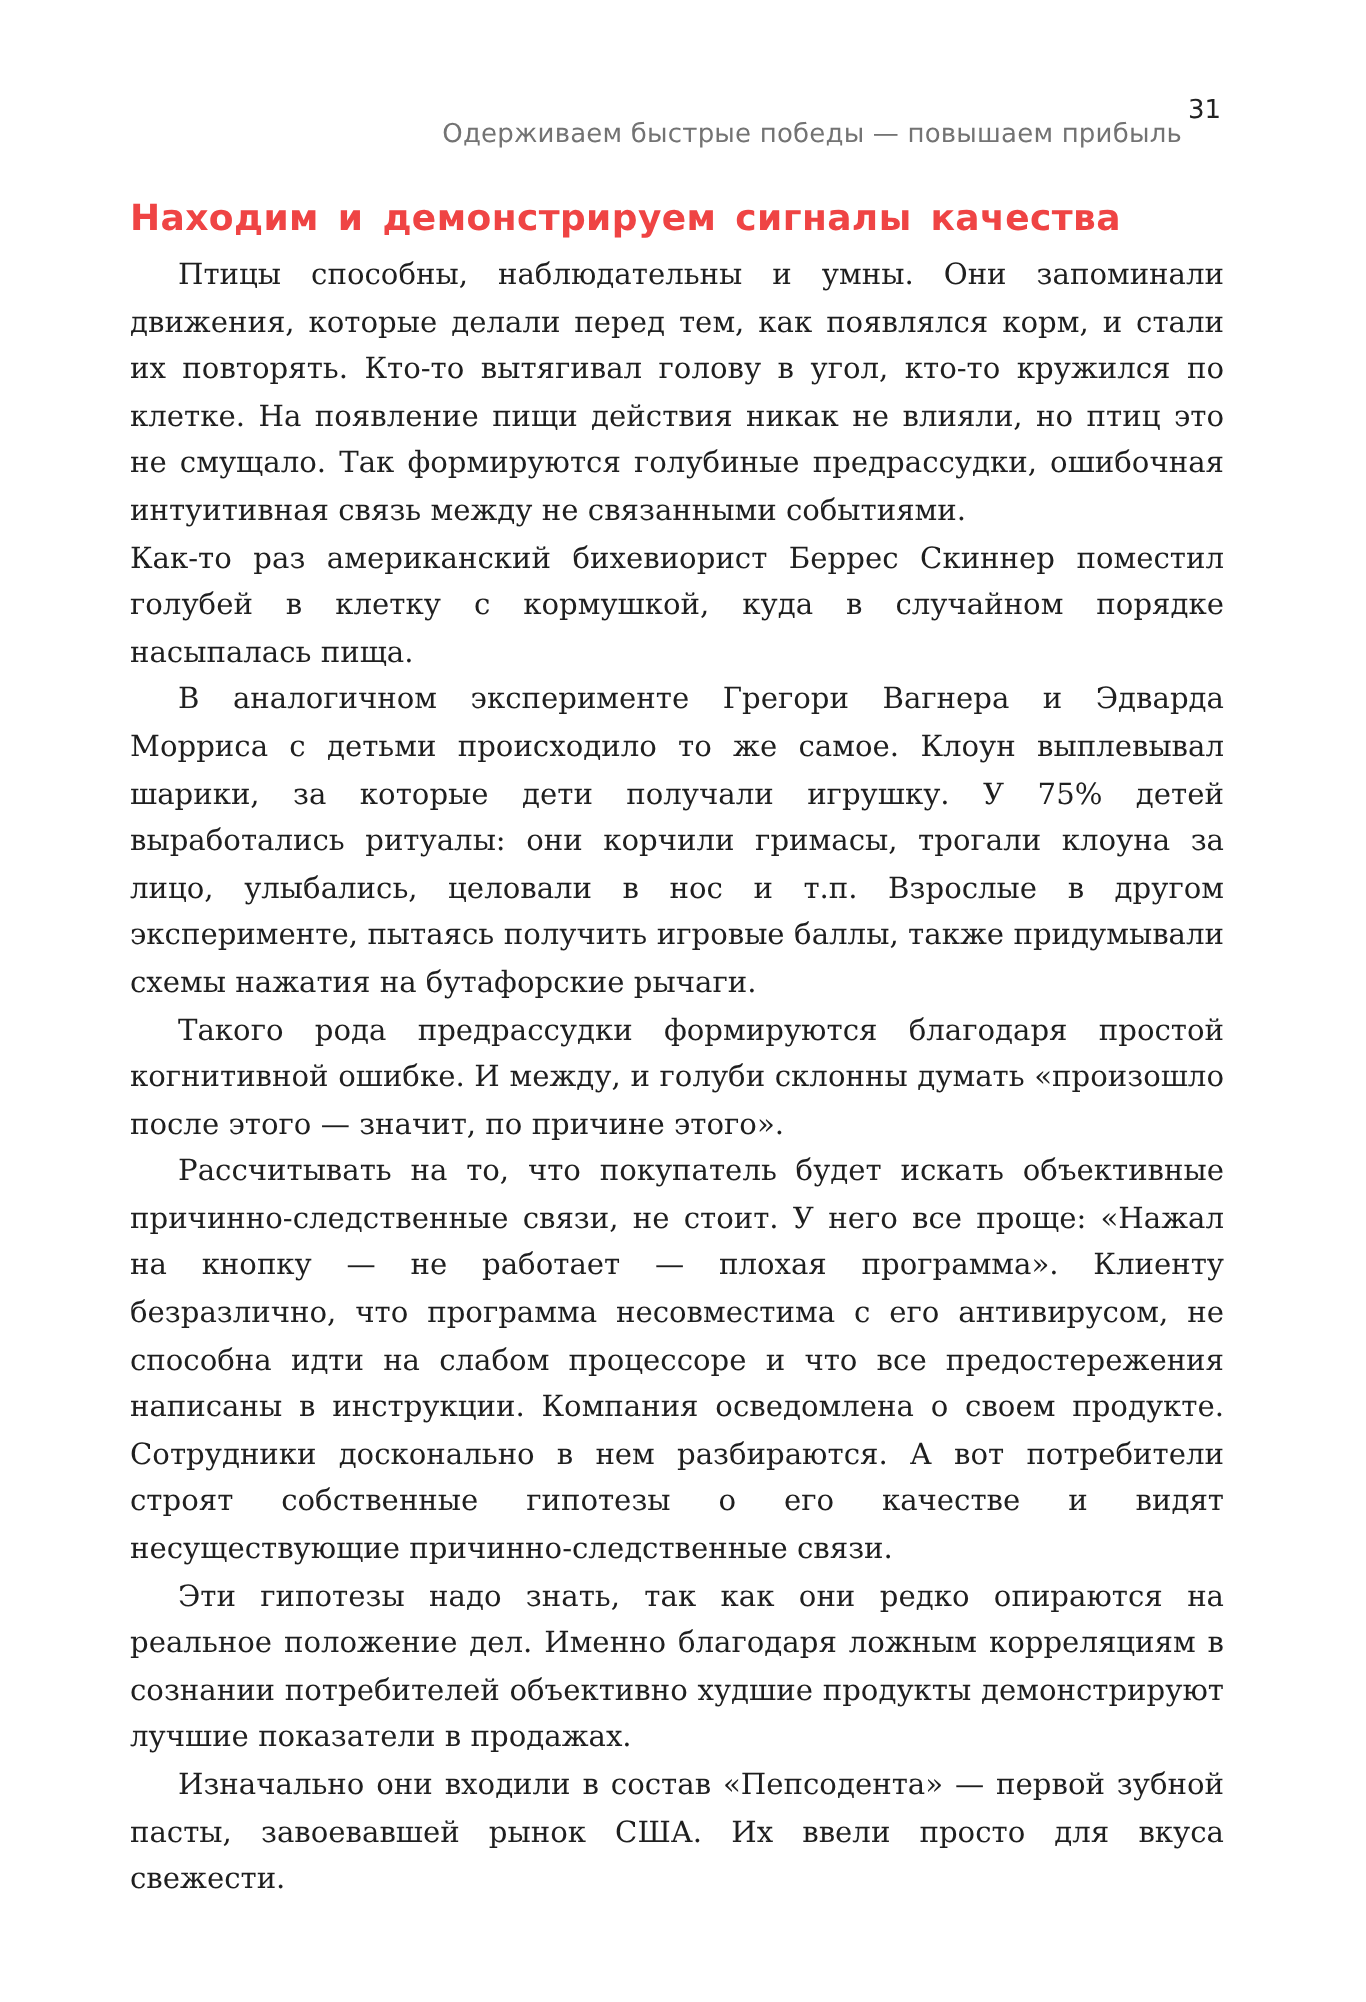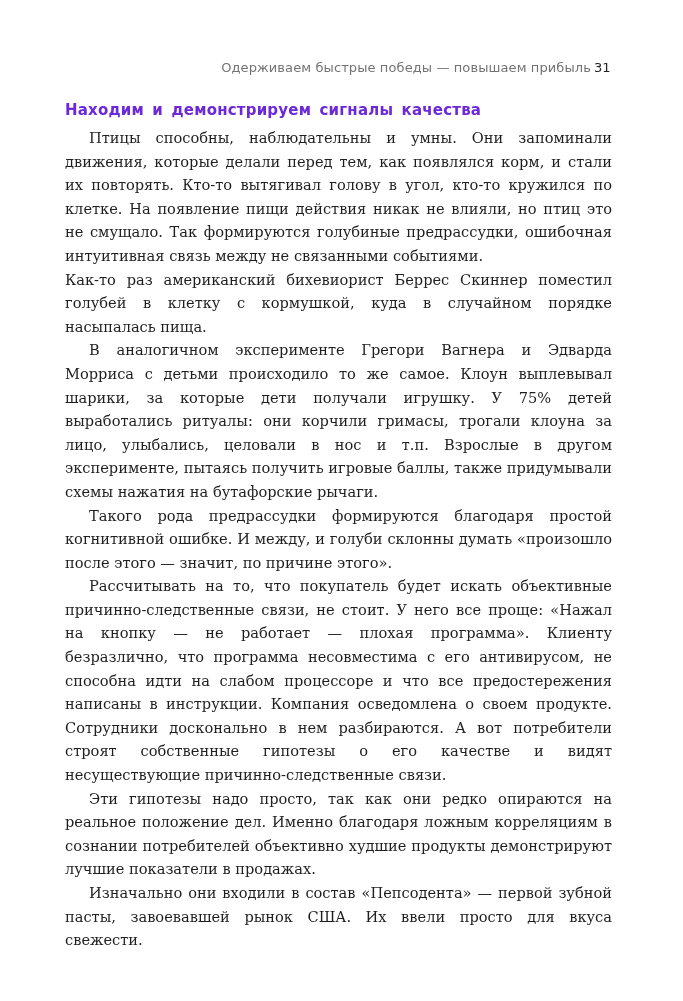--- a/index.html
+++ b/index.html
@@ -19,40 +19,40 @@
       top: 60px;
       right: 92px;
       font-family: "DejaVu Sans", sans-serif;
       font-size: 13px;
       color: #737373;
       letter-spacing: 0.1px;
       white-space: nowrap;
     }
     .page-number {
       position: absolute;
-      top: 60px;
+      top: 48px;
       left: 594px;
       font-family: "DejaVu Sans", sans-serif;
       font-size: 13px;
       color: #222;
     }
     .content {
       position: absolute;
       left: 65px;
       top: 96px;
       width: 547px;
     }
     h1.section-title {
       margin: 0 0 2px 0;
       font-family: "DejaVu Sans", sans-serif;
       font-weight: bold;
-      font-size: 15px;
+      font-size: 18px;
       letter-spacing: 0.2px;
       word-spacing: 3px;
-      color: #6d28d9;
+      color: #ef4444;
       line-height: 28px;
     }
     p.para {
       margin: 0;
       font-family: "DejaVu Serif", serif;
       font-size: 14.6px;
       line-height: 23.6px;
       text-align: justify;
       text-indent: 0;
       color: #1f1f1f;
@@ -68,15 +68,15 @@
 <div class="running-header">Одерживаем быстрые победы — повышаем прибыль</div>
 <div class="page-number">31</div>
 
 <div class="content">
   <h1 class="section-title">Находим и демонстрируем сигналы качества</h1>
   <p class="para indent">Птицы способны, наблюдательны и умны. Они запоминали движения, которые делали перед тем, как появлялся корм, и стали их повторять. Кто-то вытягивал голову в угол, кто-то кружился по клетке. На появление пищи действия никак не влияли, но птиц это не смущало. Так формируются голубиные предрассудки, ошибочная интуитивная связь между не связанными событиями.</p>
   <p class="para">Как-то раз американский бихевиорист Беррес Скиннер поместил голубей в клетку с кормушкой, куда в случайном порядке насыпалась пища.</p>
   <p class="para indent">В аналогичном эксперименте Грегори Вагнера и Эдварда Морриса с детьми происходило то же самое. Клоун выплевывал шарики, за которые дети получали игрушку. У 75% детей выработались ритуалы: они корчили гримасы, трогали клоуна за лицо, улыбались, целовали в нос и т.п. Взрослые в другом эксперименте, пытаясь получить игровые баллы, также придумывали схемы нажатия на бутафорские рычаги.</p>
   <p class="para indent">Такого рода предрассудки формируются благодаря простой когнитивной ошибке. И между, и голуби склонны думать «произошло после этого — значит, по причине этого».</p>
   <p class="para indent">Рассчитывать на то, что покупатель будет искать объективные причинно-следственные связи, не стоит. У него все проще: «Нажал на кнопку — не работает — плохая программа». Клиенту безразлично, что программа несовместима с его антивирусом, не способна идти на слабом процессоре и что все предостережения написаны в инструкции. Компания осведомлена о своем продукте. Сотрудники досконально в нем разбираются. А вот потребители строят собственные гипотезы о его качестве и видят несуществующие причинно-следственные связи.</p>
-  <p class="para indent">Эти гипотезы надо просто, так как они редко опираются на реальное положение дел. Именно благодаря ложным корреляциям в сознании потребителей объективно худшие продукты демонстрируют лучшие показатели в продажах.</p>
+  <p class="para indent">Эти гипотезы надо знать, так как они редко опираются на реальное положение дел. Именно благодаря ложным корреляциям в сознании потребителей объективно худшие продукты демонстрируют лучшие показатели в продажах.</p>
   <p class="para indent">Изначально они входили в состав «Пепсодента» — первой зубной пасты, завоевавшей рынок США. Их ввели просто для вкуса свежести.</p>
 </div>
 
 </body></html>

